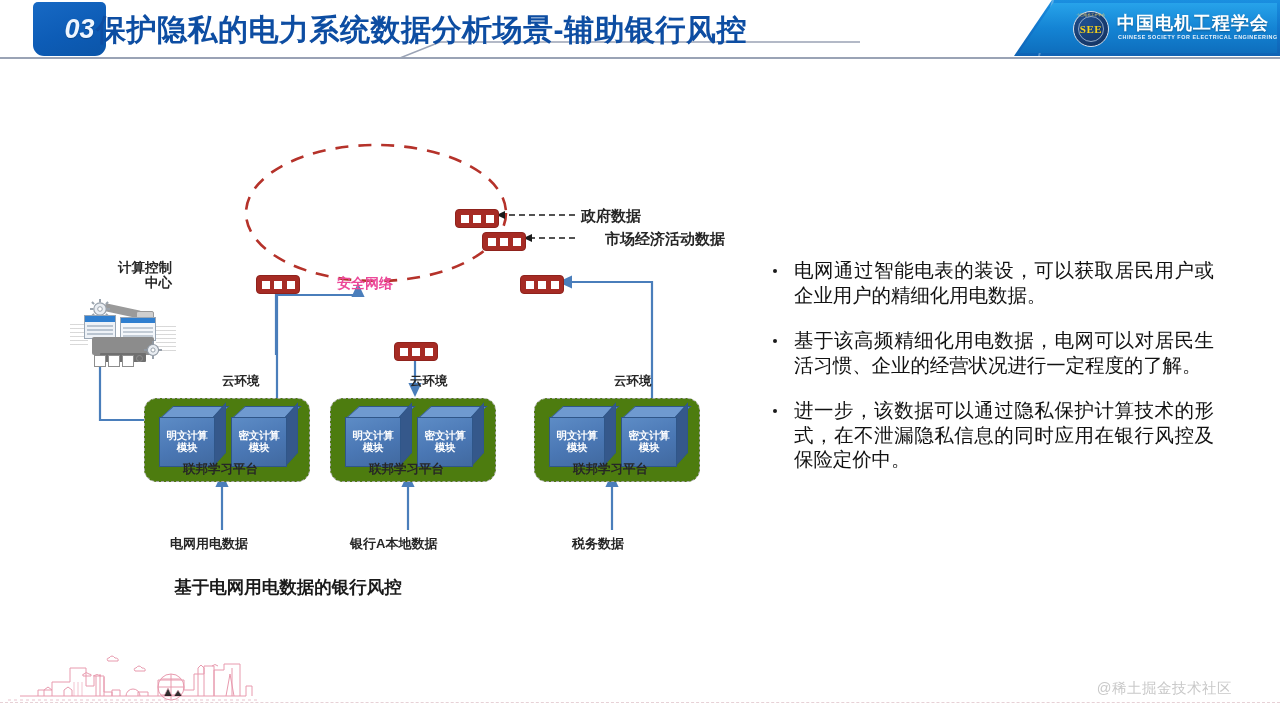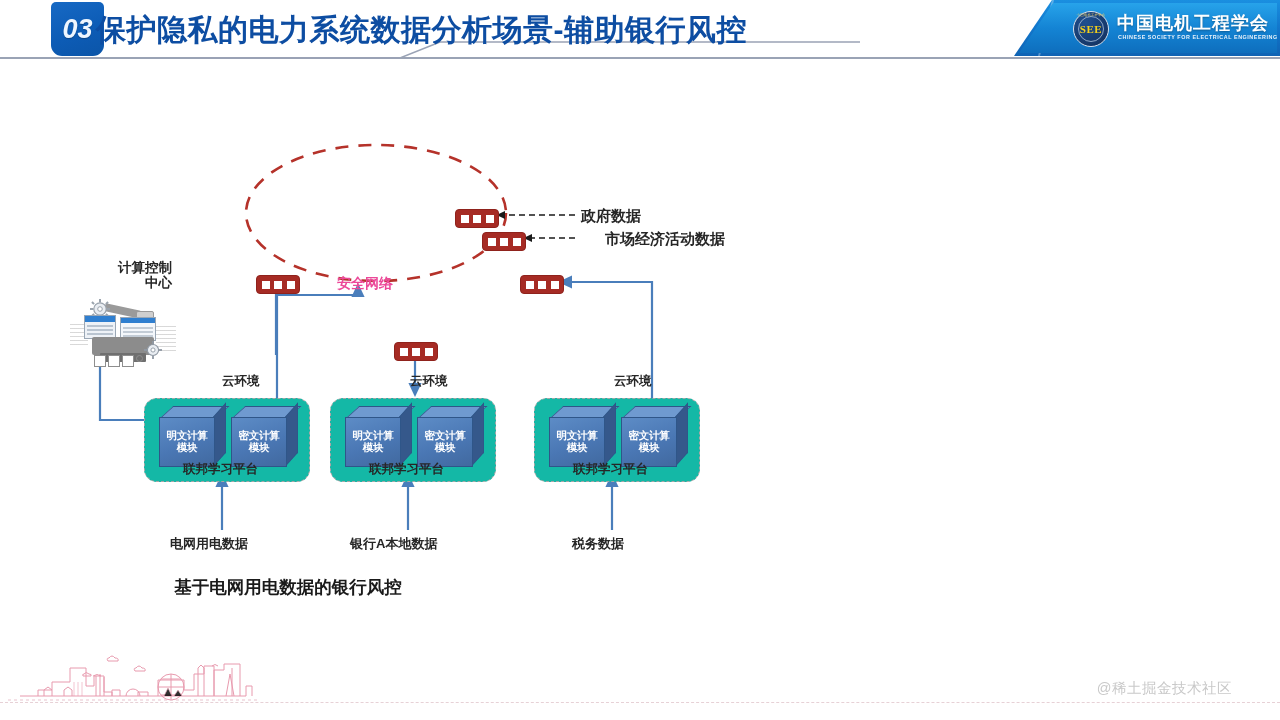--- a/index.html
+++ b/index.html
@@ -10,24 +10,24 @@
     font-family:"Liberation Sans","DejaVu Sans",sans-serif;
     -webkit-font-smoothing:antialiased;
   }
   .slide{position:absolute;inset:0;}
 
   
   .header{position:absolute;left:0;top:0;width:1280px;height:60px;}
   .hdr-rule{position:absolute;left:0;top:57px;width:1280px;height:2px;background:#9aa3b5;}
   .hdr-diag{position:absolute;left:200px;top:40px;width:790px;height:20px;overflow:hidden;}
   .num-badge{
-    position:absolute;left:51px;top:2px;width:53px;height:54px;
+    position:absolute;left:33px;top:2px;width:53px;height:54px;
     background:linear-gradient(160deg,#1769c4 0%,#0d5cb6 55%,#0b55a8 100%);
     border-radius:5px 5px 11px 11px;
-    display:flex;align-items:center;justify-content:center;
+    display:flex;align-items:center;justify-content:center;padding-left:20px;
   }
   .num-badge span{
     color:#eef6ff;font-style:italic;font-weight:bold;font-size:27px;
     letter-spacing:0px;line-height:1;
     text-shadow:0 1px 1px rgba(0,0,0,.25);
   }
   .hdr-title{
     position:absolute;left:96px;top:6px;height:48px;display:flex;align-items:center;
     color:#0d4da2;font-size:30px;font-weight:bold;letter-spacing:0.5px;
     white-space:nowrap;
@@ -105,21 +105,21 @@
   .gearA{position:absolute;left:20px;top:4px;width:20px;height:20px;}
   .gearB{position:absolute;left:74px;top:46px;width:18px;height:18px;}
   .m-sq{position:absolute;top:60px;width:10px;height:10px;border:1px solid #8e8e8e;background:#fff;}
   .m-hatchL{position:absolute;left:0px;top:28px;width:18px;height:22px;opacity:.55;
     background:repeating-linear-gradient(0deg,#b9b9b9 0 1px,transparent 1px 4px);}
   .m-hatchR{position:absolute;left:86px;top:30px;width:20px;height:26px;opacity:.55;
     background:repeating-linear-gradient(0deg,#b9b9b9 0 1px,transparent 1px 4px);}
   .m-dot{position:absolute;left:66px;top:60px;width:5px;height:5px;border:1px solid #8e8e8e;border-radius:50%;}
 
   
-  .fed-group{position:absolute;border:1.3px dashed #a6a6a6;border-radius:13px;background:#14b8a6;}
+  .fed-group{position:absolute;border:1.3px dashed #a6a6a6;border-radius:13px;background:#4d7c0f;}
   .cube{position:absolute;}
   .cube .front{
     position:absolute;left:0;top:11px;width:54px;height:48px;
     background:linear-gradient(160deg,#5d8cc6 0%,#4a77b4 55%,#41699f 100%);
     border:1px solid #2f5689;
     display:flex;align-items:center;justify-content:center;text-align:center;
     color:#ffffff;font-size:10.5px;font-weight:bold;line-height:1.12;letter-spacing:-.2px;
   }
   .cube .top{
     position:absolute;left:0;top:0;width:54px;height:12px;
@@ -387,20 +387,31 @@
           </span>
         </div>
       </div>
       <div class="lbl lbl-fed" style="left:38px;top:62px;">联邦学习平台</div>
     </div>
     <div class="lbl lbl-data" style="left:572px;top:465px;">税务数据</div>
 
     <div class="caption">基于电网用电数据的银行风控</div>
   </div>
 
+  <div class="bullets">
+    <div class="bullet">
+      <p>电网通过智能电表的装设，可以获取居民用户或企业用户的精细化用电数据。</p>
+    </div>
+    <div class="bullet">
+      <p>基于该高频精细化用电数据，电网可以对居民生活习惯、企业的经营状况进行一定程度的了解。</p>
+    </div>
+    <div class="bullet">
+      <p>进一步，该数据可以通过隐私保护计算技术的形式，在不泄漏隐私信息的同时应用在银行风控及保险定价中。</p>
+    </div>
+  </div>
 
   <div class="foot-rule"></div>
 
   <div class="skyline">
     <svg viewBox="0 0 250 62" width="250" height="62">
       <g fill="none" stroke="#e89aae" stroke-width="1" stroke-linejoin="miter">
         <path d="M30,50 L30,44 L44,44 L44,36 L62,36 L62,22 L78,22 L78,40 L86,40 L86,30 L96,30 L96,46 L104,46 L104,50"></path>
         <path d="M104,50 L104,44 L112,44 L112,50"></path>
         <path d="M130,50 L130,46 L140,46 L140,50"></path>
         <path d="M150,50 L150,34 L176,34 L176,44 L186,44 L186,28 L196,28 L196,20 L206,20 L206,50"></path>

